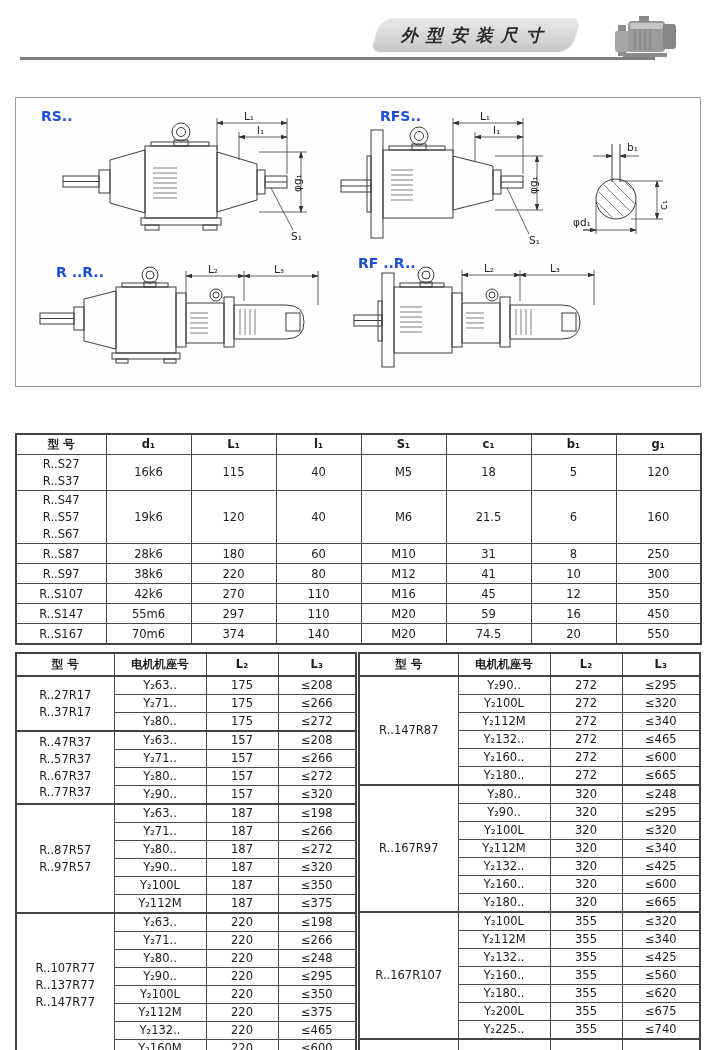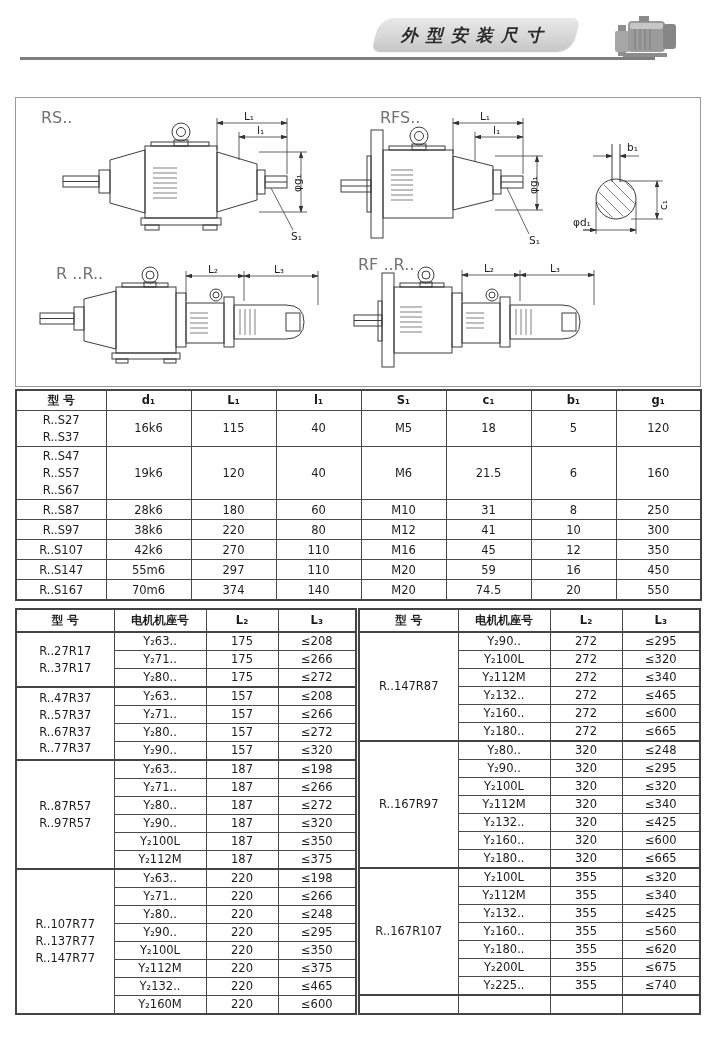--- a/index.html
+++ b/index.html
@@ -21,28 +21,28 @@
     font-weight:bold;font-style:italic;font-size:17px;letter-spacing:8px;color:#2a2a2a;
     white-space:nowrap;
   }
   .photo{position:absolute;left:615px;top:10px;width:72px;height:50px;}
   .rule{position:absolute;left:20px;top:57px;width:635px;height:3px;background:#7f7f7f;}
   
   .panel{
     position:absolute;left:15px;top:97px;width:684px;height:288px;
     border:1px solid #9a9a9a;background:#fefefe;
   }
-  .dlabel{position:absolute;font-weight:normal;font-size:16px;color:#737373;}
+  .dlabel{position:absolute;font-weight:bold;font-size:14px;color:#1d4ed8;}
   .panel svg{position:absolute;overflow:visible;}
   .draw{stroke:#3d3d3d;stroke-width:1;fill:none;}
   .draw-thin{stroke:#4a4a4a;stroke-width:.7;fill:none;}
   .dim{stroke:#3c3c3c;stroke-width:.8;fill:none;}
   .panel text{font-family:"DejaVu Sans",sans-serif;font-size:10.5px;fill:#222;}
   
-  table{border-collapse:collapse;table-layout:fixed;}
+  table{border-collapse:collapse;table-layout:fixed;margin-top:44px;}
   td,th{border:1px solid #4a4a4a;text-align:center;vertical-align:middle;
         font-size:11.5px;padding:1px 2px;font-weight:normal;}
   th{font-weight:bold;}
   .t1{position:absolute;left:15px;top:389px;width:684px;border:2px solid #444;}
   .t1 td,.t1 th{height:17px;line-height:1.25;}
   .t2{position:absolute;border:2px solid #444;}
   .t2l{left:15px;top:608px;width:340px;}
   .t2r{left:358px;top:608px;width:341px;}
   .t2 td,.t2 th{height:15px;line-height:1.15;font-size:11.5px;}
   .t2 tr.group-start td{border-top:2px solid #444;}

